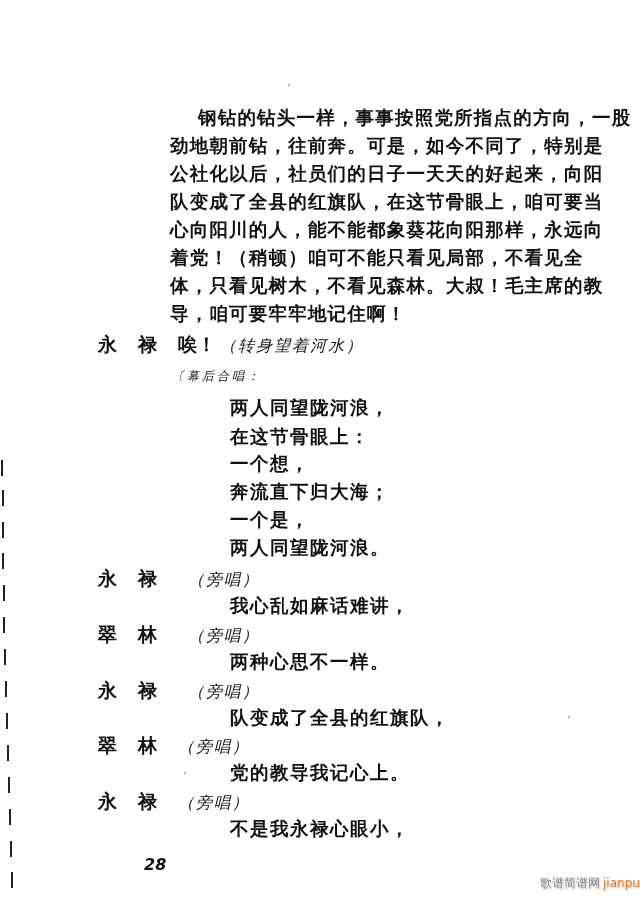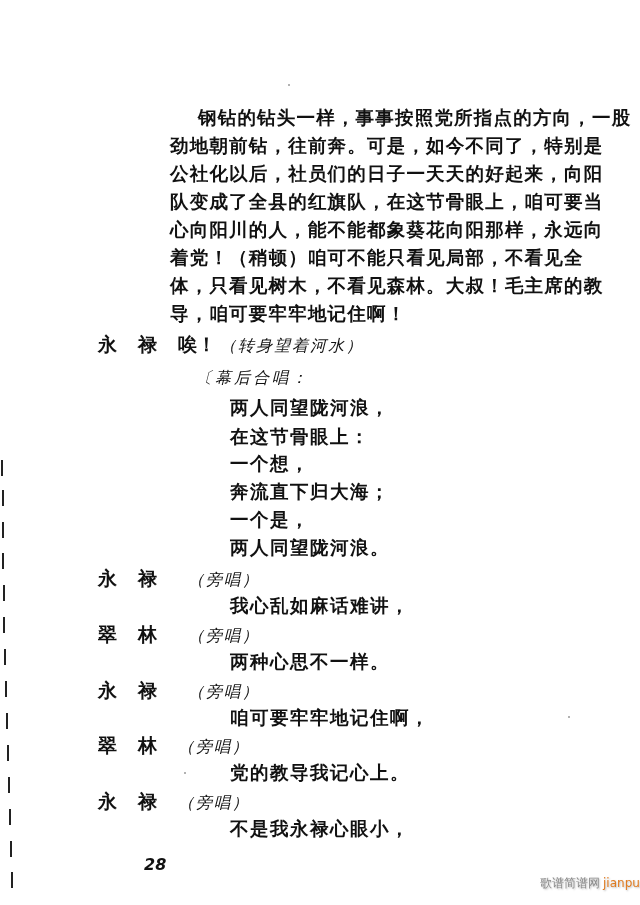--- a/index.html
+++ b/index.html
@@ -13,21 +13,21 @@
     letter-spacing: 1.2px; white-space: nowrap; font-weight: 600;
   }
   .speaker {
     position: absolute; left: 98px; font-size: 19px; font-weight: 700; letter-spacing: 0;
     white-space: nowrap;
   }
   .speaker .name1, .speaker .name2 { display: inline-block; width: 40px; }
   .speaker .dir { font-size: 16px; font-weight: 400; font-style: italic; letter-spacing: 2px; margin-top: 38px; }
   .speaker .excl { font-weight: 600; margin-right: 4px; }
   .stage {
-    position: absolute; left: 172px; font-size: 16px; font-style: italic; letter-spacing: 3px; white-space: nowrap; margin-left: 24px;
+    position: absolute; left: 172px; font-size: 12px; font-style: italic; letter-spacing: 3px; white-space: nowrap;
   }
   .lyric {
     position: absolute; left: 230px; font-size: 18.5px; font-weight: 600; letter-spacing: 1.5px; white-space: nowrap;
   }
   .page-number {
     position: absolute; left: 115px; top: 855px; font-family: "DejaVu Sans", sans-serif; font-size: 16px;
     font-weight: 700; font-style: italic; margin-left: 29px;
   }
   .watermark {
     position: absolute; left: 540px; top: 875px; font-family: "DejaVu Sans", sans-serif; font-size: 12px;
@@ -70,21 +70,21 @@
   <div class="lyric" style="top:593px;">我心乱如麻话难讲，</div>
 
   <div class="speaker" style="top:622px;">
     <span class="name1">翠</span><span class="name2">林</span><span class="dir" style="margin-left:10px;">（旁唱）</span>
   </div>
   <div class="lyric" style="top:649px;">两种心思不一样。</div>
 
   <div class="speaker" style="top:678px;">
     <span class="name1">永</span><span class="name2">禄</span><span class="dir" style="margin-left:10px;">（旁唱）</span>
   </div>
-  <div class="lyric" style="top:705px;">咱可要牢牢地记住啊，</div>
+  <div class="lyric" style="top:705px;">队变成了全县的红旗队，</div>
 
   <div class="speaker" style="top:733px;">
     <span class="name1">翠</span><span class="name2">林</span><span class="dir">（旁唱）</span>
   </div>
   <div class="lyric" style="top:760px;">党的教导我记心上。</div>
 
   <div class="speaker" style="top:789px;">
     <span class="name1">永</span><span class="name2">禄</span><span class="dir">（旁唱）</span>
   </div>
   <div class="lyric" style="top:816px;">不是我永禄心眼小，</div>

